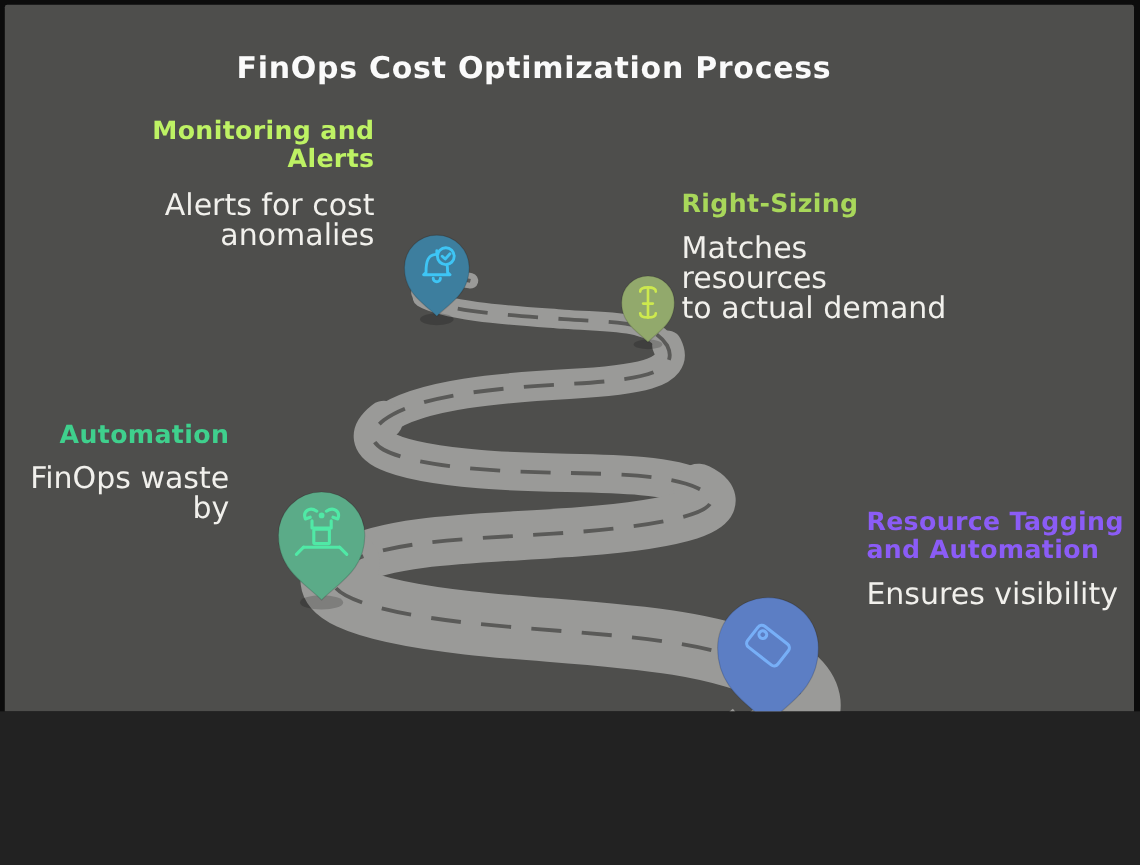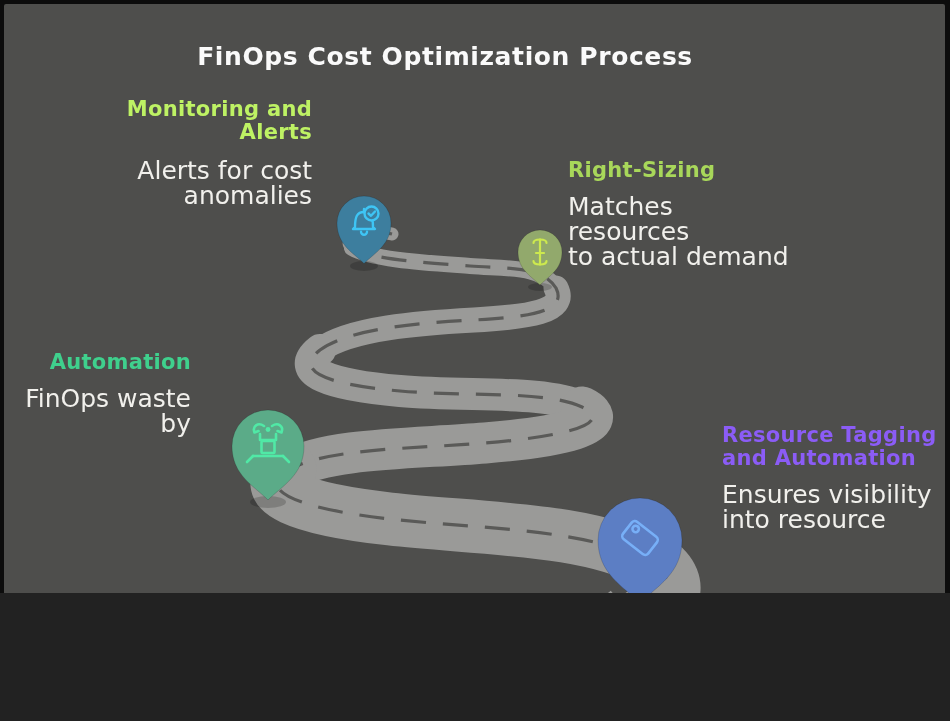--- a/index.html
+++ b/index.html
@@ -152,16 +152,15 @@
     </div>
   </div>
 
   <div class="txt blk-resource align-left">
     <div class="stage-heading">
       <div>Resource Tagging</div>
       <div>and Automation</div>
     </div>
     <div class="stage-desc">
       <div>Ensures visibility</div>
-      <div>into resource</div>
     </div>
   </div>
 </div>
 
 </body></html>

